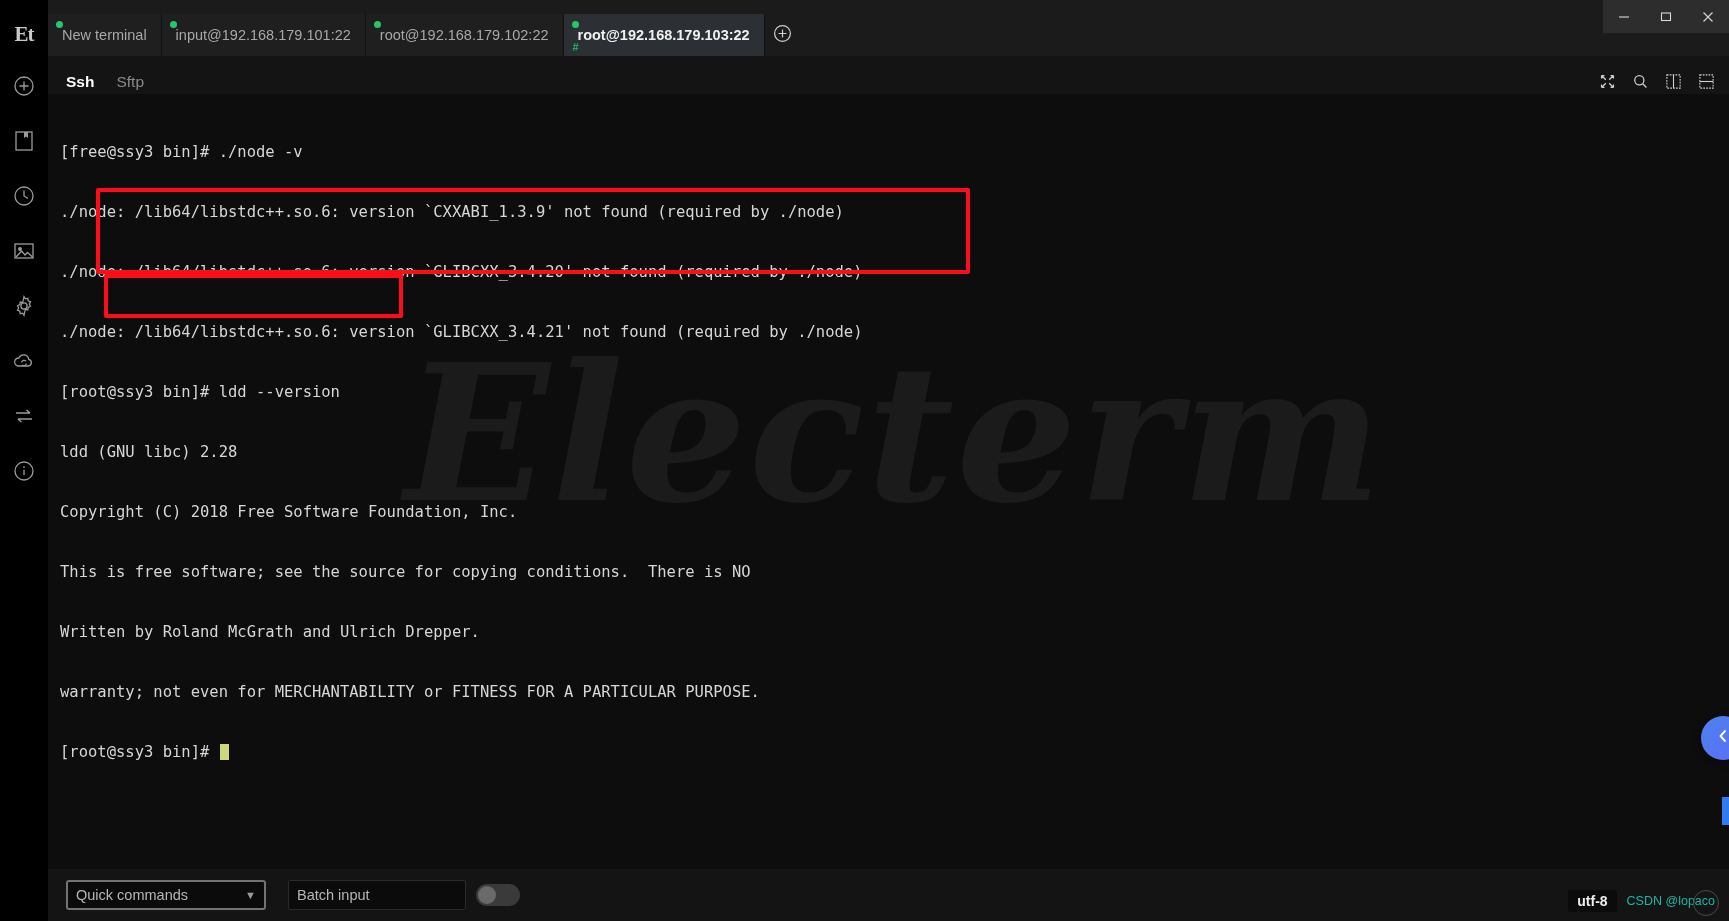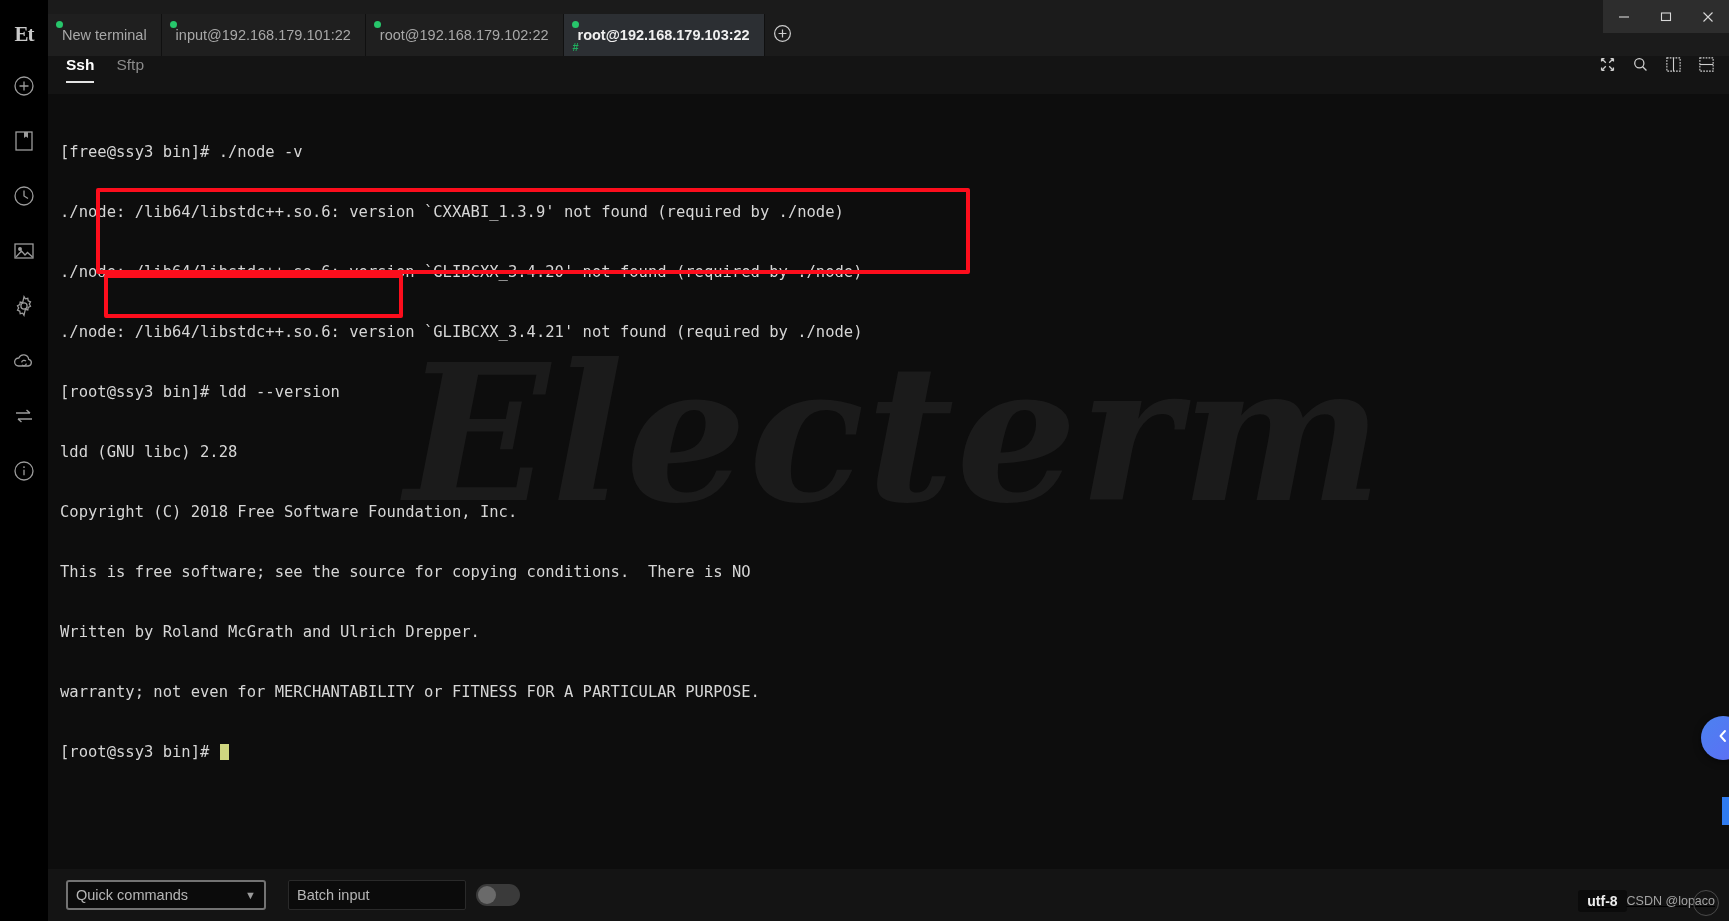--- a/index.html
+++ b/index.html
@@ -132,21 +132,21 @@
     color: #d8d8d8;
     cursor: pointer;
   }
 
   
   #subbar {
     height: 38px;
     flex: 0 0 38px;
     background: #141414;
     display: flex;
-    align-items: flex-start;
+    align-items: flex-end;
     padding-left: 18px;
     position: relative;
   }
   .subtab {
     font-size: 15.5px;
     color: #8a8a8a;
     margin-right: 22px;
     padding-bottom: 3px;
     cursor: pointer;
     position: relative;
@@ -308,35 +308,34 @@
     width: 18px; height: 18px;
     border-radius: 50%;
     background: #6a6a6a;
   }
   #status-right {
     position: absolute;
     right: 14px;
     bottom: 9px;
     display: flex;
     align-items: center;
-    gap: 0;
-    text-decoration: underline;
+    gap: 10px;
   }
   .enc-badge {
     background: #0b0b0b;
     color: #ededed;
     font-size: 14px;
     font-weight: 700;
     padding: 3px 9px;
     border-radius: 3px;
     cursor: pointer;
   }
   .csdn-wm {
     font-size: 12.5px;
-    color: #a3a3a3;
+    color: #14b8a6;
     user-select: none;
     position: relative;
   }
   .csdn-wm .ring {
     position: absolute;
     right: -4px; top: -4px;
     width: 26px; height: 26px;
     border: 1px solid #4a4a4a;
     border-radius: 50%;
   }

